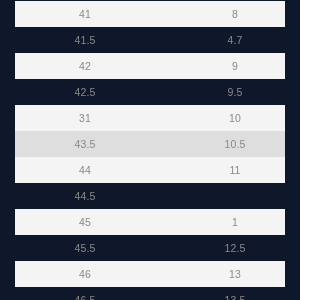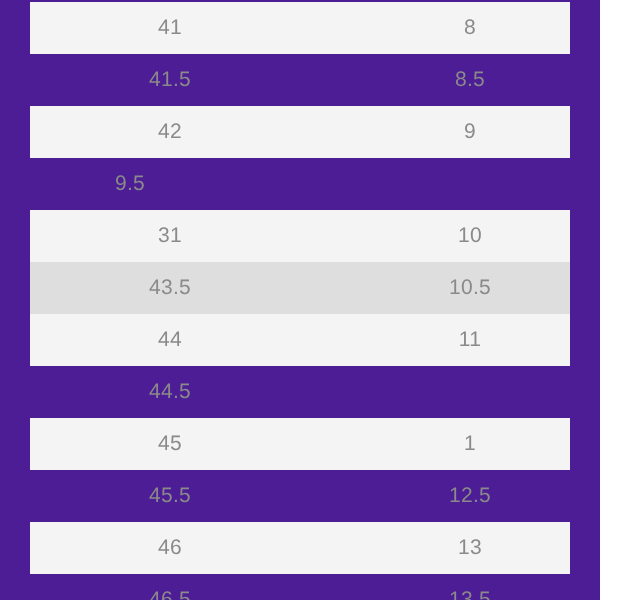--- a/index.html
+++ b/index.html
@@ -12,21 +12,21 @@
     width: 300px;
     height: 300px;
     overflow: hidden;
     font-family: "Liberation Sans", "DejaVu Sans", sans-serif;
   }
 
   #size-table {
     position: relative;
     width: 300px;
     height: 300px;
-    background: #4c1d95;
+    background: #0f172a;
     
     padding-top: 0;
     box-sizing: border-box;
   }
 
   .table-body {
     position: absolute;
     top: -25px;   
     left: 0;
     width: 300px;
@@ -85,29 +85,30 @@
         <div class="cell cell-us">7.5</div>
       </div>
       <div class="row striped">
         <div class="band"></div>
         <div class="cell cell-eu">41</div>
         <div class="cell cell-us">8</div>
       </div>
       <div class="row">
         <div class="band"></div>
         <div class="cell cell-eu">41.5</div>
-        <div class="cell cell-us">8.5</div>
+        <div class="cell cell-us">4.7</div>
       </div>
       <div class="row striped">
         <div class="band"></div>
         <div class="cell cell-eu">42</div>
         <div class="cell cell-us">9</div>
       </div>
       <div class="row">
         <div class="band"></div>
+        <div class="cell cell-eu">42.5</div>
         <div class="cell cell-us">9.5</div>
       </div>
       <div class="row striped">
         <div class="band"></div>
         <div class="cell cell-eu">31</div>
         <div class="cell cell-us">10</div>
       </div>
       <div class="row selected">
         <div class="band"></div>
         <div class="cell cell-eu">43.5</div>

